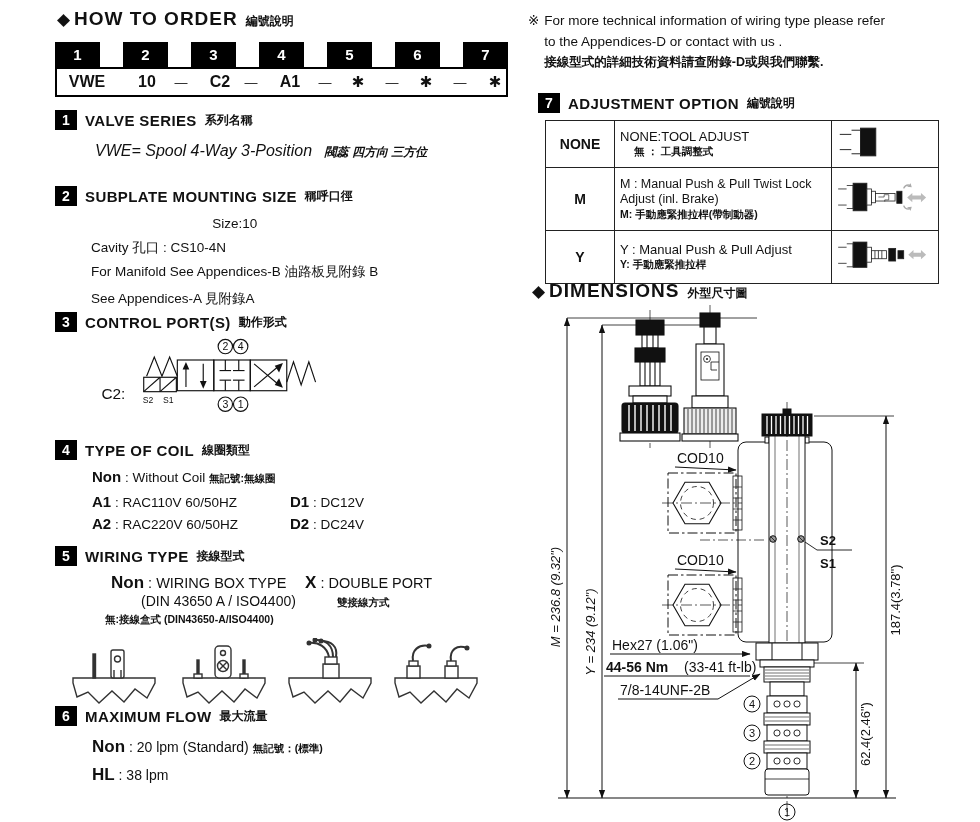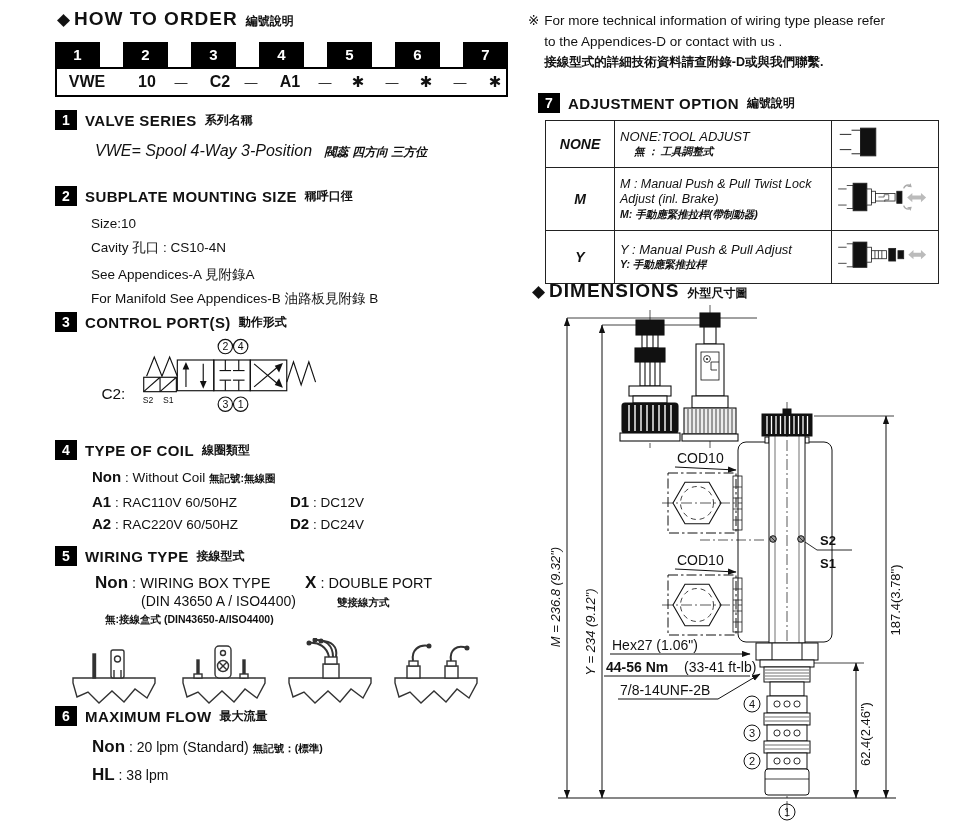--- a/index.html
+++ b/index.html
@@ -77,24 +77,24 @@
     <span class="zh">閥蕊 四方向 三方位</span>
   </div>
 </div>
 
 <div class="abs" style="left:55px;top:186px;">
   <div class="sec-head">
     <span class="badge">2</span>
     <span class="sec-title">SUBPLATE MOUNTING SIZE</span>
     <span class="zh">稱呼口徑</span>
   </div>
-  <div class="body-line" style="margin:10px 0 0 36px;">Size:10</div>
+  <div class="body-line" style="margin:10px 0 0 36px;text-align:center;">Size:10</div>
   <div class="body-line" style="margin:8px 0 0 36px;">Cavity 孔口 : CS10-4N</div>
+  <div class="body-line" style="margin:6px 0 0 36px;">For Manifold See Appendices-B  油路板見附錄 B</div>
   <div class="body-line" style="margin:9px 0 0 36px;">See Appendices-A 見附錄A</div>
-  <div class="body-line" style="margin:6px 0 0 36px;">For Manifold See Appendices-B  油路板見附錄 B</div>
 </div>
 
 <div class="abs" style="left:55px;top:312px;">
   <div class="sec-head">
     <span class="badge">3</span>
     <span class="sec-title">CONTROL PORT(S)</span>
     <span class="zh">動作形式</span>
   </div>
   <svg width="290" height="96" viewBox="0 0 300 100" style="margin:4px 0 0 33px;">
     <g stroke="#111" stroke-width="1.2" fill="none">
@@ -171,21 +171,21 @@
   </div>
 </div>
 
 <div class="abs" style="left:55px;top:546px;width:460px;">
   <div class="sec-head">
     <span class="badge">5</span>
     <span class="sec-title">WIRING TYPE</span>
     <span class="zh">接線型式</span>
   </div>
   <div style="position:relative;height:70px;">
-    <div class="abs" style="left:40px;top:7px;font-size:14.5px;">
+    <div class="abs" style="left:56px;top:7px;font-size:14.5px;">
       <span class="bcode-lg">Non</span>
       <span>: WIRING BOX TYPE</span>
     </div>
     <div class="abs" style="left:86px;top:27px;font-size:14px;">(DIN 43650 A / ISO4400)</div>
     <div class="abs zh-sm" style="left:50px;top:47px;">無:接線盒式 (DIN43650-A/ISO4400)</div>
     <div class="abs" style="left:250px;top:7px;font-size:14.5px;">
       <span class="bcode-lg">X</span>
       <span>: DOUBLE PORT</span>
     </div>
     <div class="abs zh-sm" style="left:282px;top:30px;">雙接線方式</div>
@@ -275,21 +275,21 @@
 </div>
 
 <div class="abs" style="left:538px;top:93px;">
   <div class="sec-head">
     <span class="badge">7</span>
     <span class="sec-title">ADJUSTMENT OPTION</span>
     <span class="zh">編號說明</span>
   </div>
 </div>
 
-<table class="adj abs" style="left:545px;top:120px;font-style:italic;">
+<table class="adj abs" style="left:545px;top:120px;">
   <tbody>
       <tr>
     <td class="codecell" style="height:40px;">NONE</td>
     <td class="desccell">
       <div style="font-size:13px;">NONE:TOOL ADJUST</div>
       <div class="zh-sm" style="padding-left:14px;">無 ： 工具調整式</div>
     </td>
     <td class="iconcell">
       <svg width="90" height="38" viewBox="0 0 130 50">
         <g stroke="#222" stroke-width="1.4" fill="#fff">

